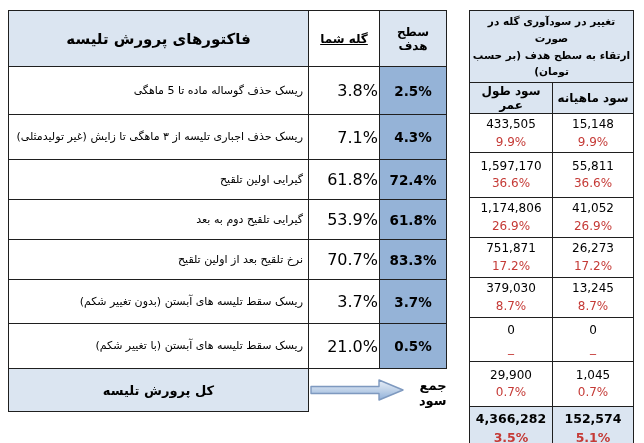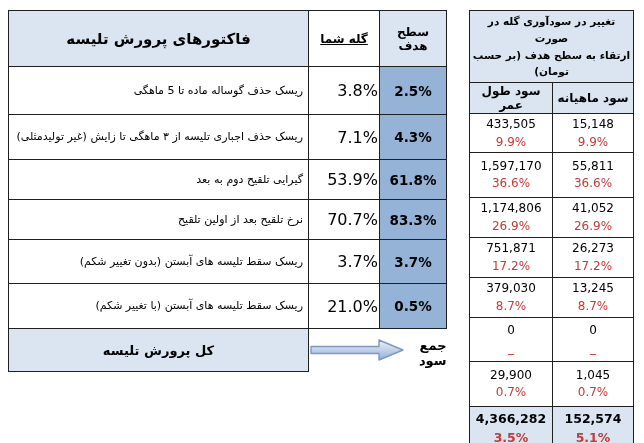--- a/index.html
+++ b/index.html
@@ -99,20 +99,25 @@
 
   <tr class="lr1">
     <td class="label-cell" dir="rtl">ریسک حذف گوساله ماده تا 5 ماهگی</td>
     <td class="your-cell">3.8%</td>
     <td class="target-cell">2.5%</td>
   </tr>
   <tr class="r2">
     <td class="label-cell" dir="rtl">ریسک حذف اجباری تلیسه از ۳ ماهگی تا زایش (غیر تولیدمثلی)</td>
     <td class="your-cell">7.1%</td>
     <td class="target-cell">4.3%</td>
+  </tr>
+  <tr class="r3">
+    <td class="label-cell" dir="rtl">گیرایی اولین تلقیح</td>
+    <td class="your-cell">61.8%</td>
+    <td class="target-cell">72.4%</td>
   </tr>
   <tr class="r4">
     <td class="label-cell" dir="rtl">گیرایی تلقیح دوم به بعد</td>
     <td class="your-cell">53.9%</td>
     <td class="target-cell">61.8%</td>
   </tr>
   <tr class="r5">
     <td class="label-cell" dir="rtl">نرخ تلقیح بعد از اولین تلقیح</td>
     <td class="your-cell">70.7%</td>
     <td class="target-cell">83.3%</td>

